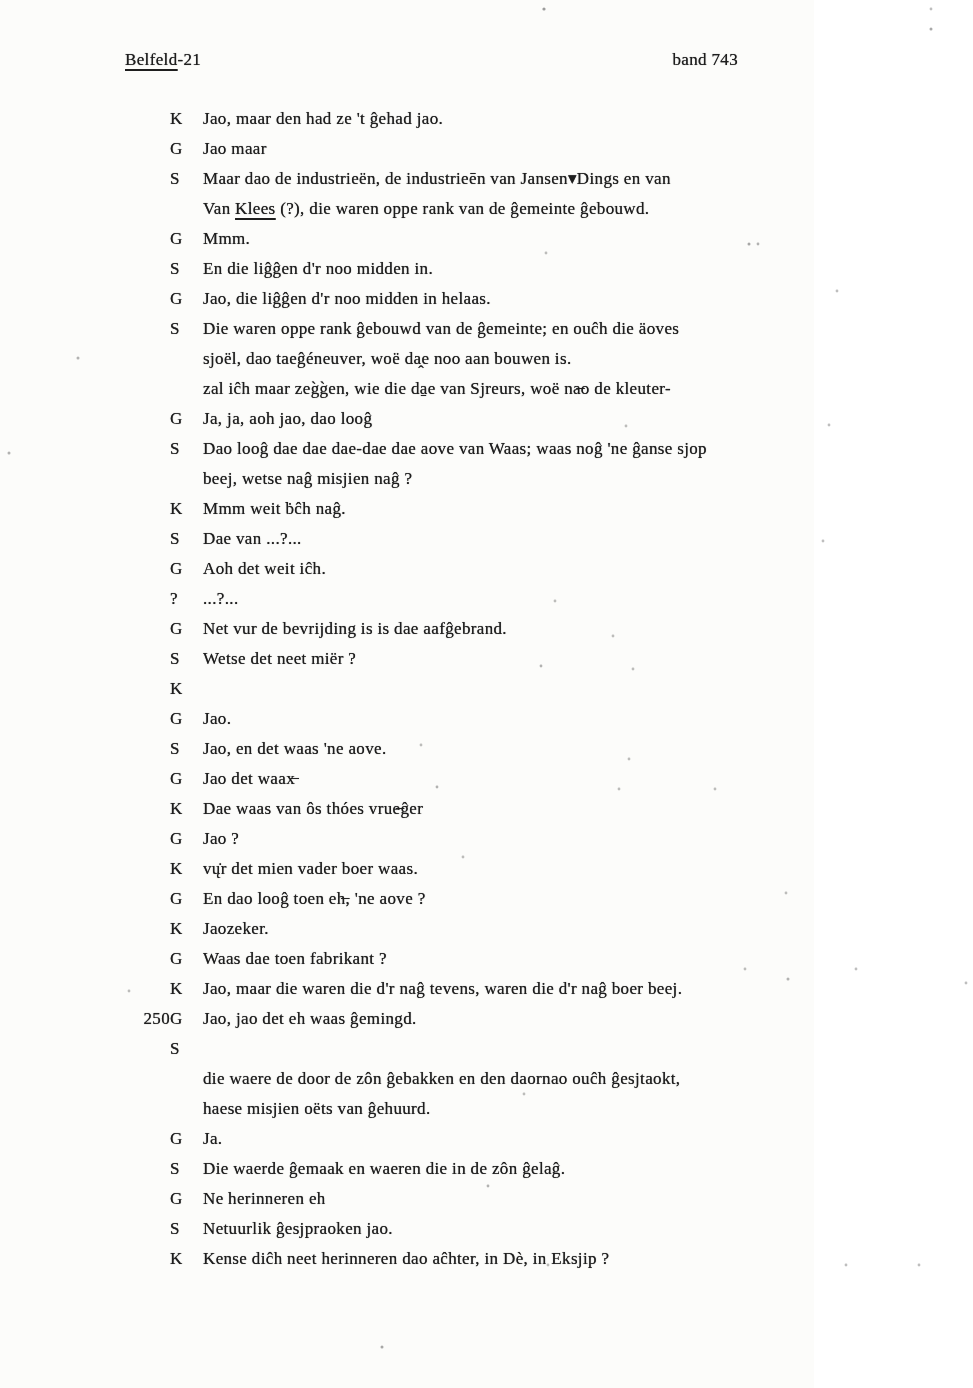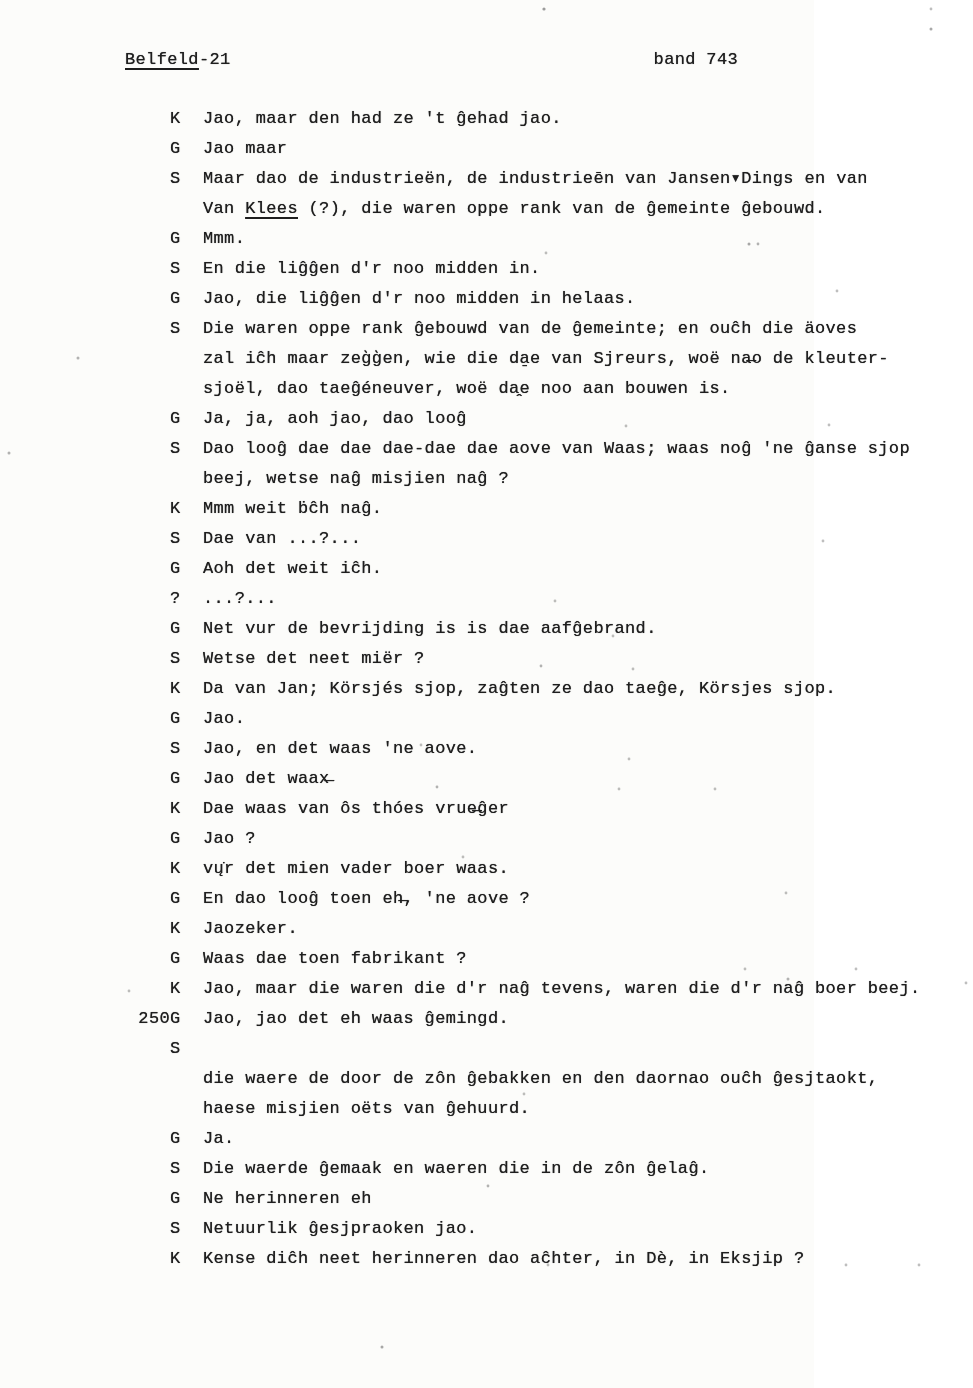--- a/index.html
+++ b/index.html
@@ -5,21 +5,21 @@
   html, body { margin: 0; padding: 0; }
   body {
     width: 973px; height: 1388px;
     background: #ffffff;
     overflow: hidden;
   }
   .page {
     position: relative;
     width: 814px; height: 1388px;
     background: var(--paper, #fcfcfa);
-    font-family: Liberation Mono, monospace;
+    font-family: Liberation Serif, serif;
     color: var(--ink, #1e1e1e);
     font-size: 17px;
     letter-spacing: 0.35px;
     text-shadow: 0 0 0.7px rgba(25,25,25,0.85);
   }
   .header {
     position: absolute;
     left: 125px; right: 76px; top: 50px;
     display: flex;
     justify-content: space-between;
@@ -98,32 +98,32 @@
 
   <div class="transcript" id="transcript">
       <div class="line"><span class="num"></span><span class="spk">K</span><span class="txt"><span>Jao, maar den had ze 't ĝehad jao.</span></span></div>
       <div class="line"><span class="num"></span><span class="spk">G</span><span class="txt"><span>Jao maar</span></span></div>
       <div class="line"><span class="num"></span><span class="spk">S</span><span class="txt"><span>Maar dao de industrieën, de industrieēn van Jansen▾Dings en van</span></span></div>
       <div class="line"><span class="num"></span><span class="spk"></span><span class="txt"><span>Van </span><span class="u">Klees</span><span> (?), die waren oppe rank van de ĝemeinte ĝebouwd.</span></span></div>
       <div class="line"><span class="num"></span><span class="spk">G</span><span class="txt"><span>Mmm.</span></span></div>
       <div class="line"><span class="num"></span><span class="spk">S</span><span class="txt"><span>En die liĝĝen d'r noo midden in.</span></span></div>
       <div class="line"><span class="num"></span><span class="spk">G</span><span class="txt"><span>Jao, die liĝĝen d'r noo midden in helaas.</span></span></div>
       <div class="line"><span class="num"></span><span class="spk">S</span><span class="txt"><span>Die waren oppe rank ĝebouwd van de ĝemeinte; en ouĉh die äoves</span></span></div>
+      <div class="line"><span class="num"></span><span class="spk"></span><span class="txt"><span>sjoël, dao taeĝéneuver, woë da̭e noo aan bouwen is.</span></span></div>
       <div class="line"><span class="num"></span><span class="spk"></span><span class="txt"><span>zal iĉh maar zeg̀g̀en, wie die da̱e van Sjreurs, woë na̶o de kleuter-</span></span></div>
-      <div class="line"><span class="num"></span><span class="spk"></span><span class="txt"><span>sjoël, dao taeĝéneuver, woë da̭e noo aan bouwen is.</span></span></div>
       <div class="line"><span class="num"></span><span class="spk">G</span><span class="txt"><span>Ja, ja, aoh jao, dao looĝ</span></span></div>
       <div class="line"><span class="num"></span><span class="spk">S</span><span class="txt"><span>Dao looĝ dae dae dae-dae dae aove van Waas; waas noĝ 'ne ĝanse sjop</span></span></div>
       <div class="line"><span class="num"></span><span class="spk"></span><span class="txt"><span>beej, wetse naĝ misjien naĝ ?</span></span></div>
       <div class="line"><span class="num"></span><span class="spk">K</span><span class="txt"><span>Mmm weit ḃĉh naĝ.</span></span></div>
       <div class="line"><span class="num"></span><span class="spk">S</span><span class="txt"><span>Dae van ...?...</span></span></div>
       <div class="line"><span class="num"></span><span class="spk">G</span><span class="txt"><span>Aoh det weit iĉh.</span></span></div>
       <div class="line"><span class="num"></span><span class="spk">?</span><span class="txt"><span>...?...</span></span></div>
       <div class="line"><span class="num"></span><span class="spk">G</span><span class="txt"><span>Net vur de bevrijding is is dae aafĝebrand.</span></span></div>
       <div class="line"><span class="num"></span><span class="spk">S</span><span class="txt"><span>Wetse det neet miër ?</span></span></div>
-      <div class="line"><span class="num"></span><span class="spk">K</span><span class="txt"><span>Da van Jan; Körsjés sjop, zaĝten ze dao taeĝe, Körsjes sjop.</span></span></div>
+      <div class="line"><span class="num"></span><span class="spk">K</span></div>
       <div class="line"><span class="num"></span><span class="spk">G</span><span class="txt"><span>Jao.</span></span></div>
       <div class="line"><span class="num"></span><span class="spk">S</span><span class="txt"><span>Jao, en det waas 'ne aove.</span></span></div>
       <div class="line"><span class="num"></span><span class="spk">G</span><span class="txt"><span>Jao det waax̶</span></span></div>
       <div class="line"><span class="num"></span><span class="spk">K</span><span class="txt"><span>Dae waas van ôs thóes vrue̶ĝer</span></span></div>
       <div class="line"><span class="num"></span><span class="spk">G</span><span class="txt"><span>Jao ?</span></span></div>
       <div class="line"><span class="num"></span><span class="spk">K</span><span class="txt"><span>vų̇r det mien vader boer waas.</span></span></div>
       <div class="line"><span class="num"></span><span class="spk">G</span><span class="txt"><span>En dao looĝ toen eh̶, 'ne aove ?</span></span></div>
       <div class="line"><span class="num"></span><span class="spk">K</span><span class="txt"><span>Jaozeker.</span></span></div>
       <div class="line"><span class="num"></span><span class="spk">G</span><span class="txt"><span>Waas dae toen fabrikant ?</span></span></div>
       <div class="line"><span class="num"></span><span class="spk">K</span><span class="txt"><span>Jao, maar die waren die d'r naĝ tevens, waren die d'r naĝ boer beej.</span></span></div>

